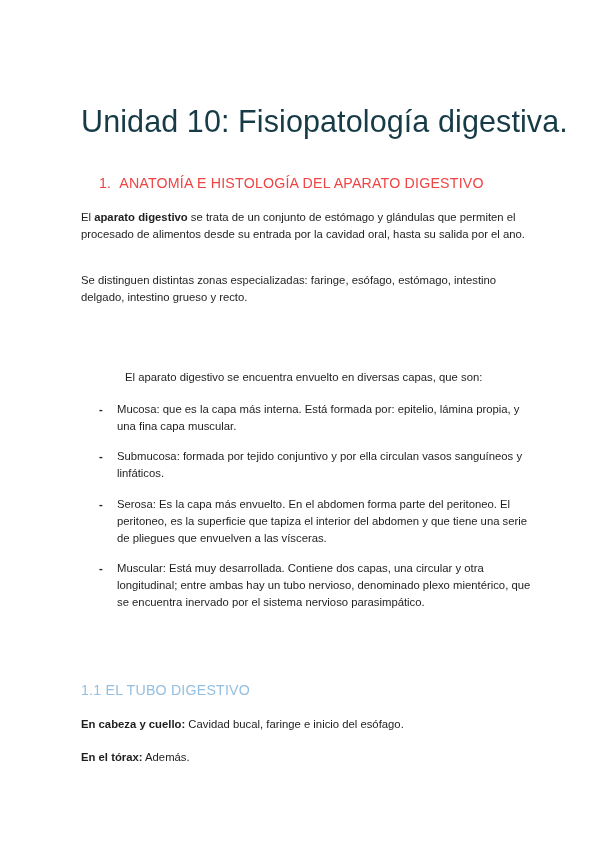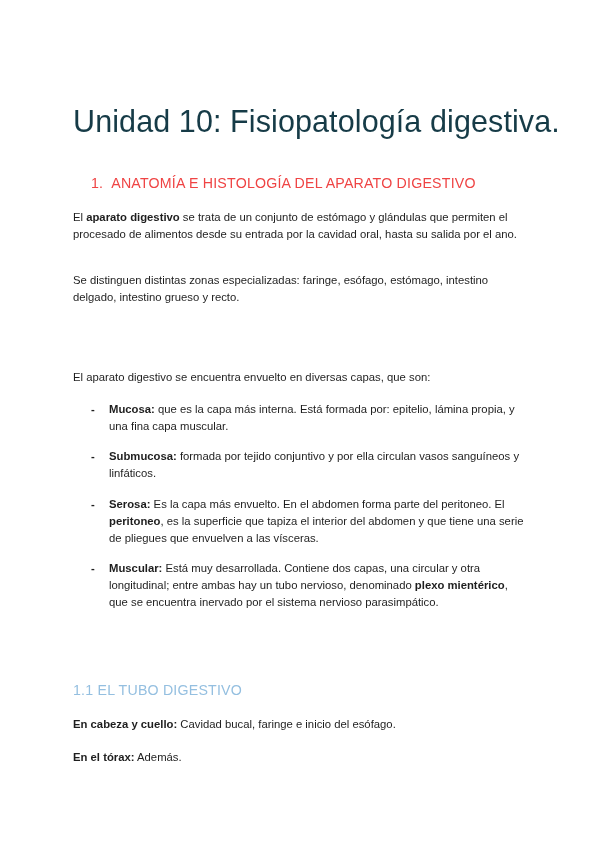--- a/index.html
+++ b/index.html
@@ -1,53 +1,53 @@
 <!DOCTYPE html>
 <html><head>
 <meta charset="utf-8">
 <style>
   html, body { margin: 0; padding: 0; background: #ffffff; }
   body { width: 600px; height: 848px; overflow: hidden; position: relative;
          font-family: "Liberation Sans", sans-serif; color: #222; }
-  .page { position: absolute; left: 0; top: 0; width: 589px; height: 848px; border-radius: 17px; }
+  .page { position: absolute; left: 8px; top: 0; width: 589px; height: 848px; border-radius: 17px; }
   .title { position: absolute; left: 73px; top: 104px; width: 480px;
            font-size: 30.5px; color: #163b47; font-weight: 400; letter-spacing: 0.1px;
            white-space: nowrap; }
   .h2 { position: absolute; left: 91px; top: 175px; font-size: 14.2px; color: #ef4444;
         white-space: nowrap; letter-spacing: 0.2px; }
   .h2 .num { margin-right: 8px; }
   .h3 { position: absolute; left: 73px; top: 682px; font-size: 14.2px; color: #94bfe0;
         white-space: nowrap; letter-spacing: 0.2px; }
   .p { position: absolute; left: 73px; width: 460px; font-size: 11.3px; line-height: 16.8px;
        color: #1e1e1e; }
   .p b { font-weight: 700; }
   .li { position: absolute; left: 91px; width: 440px; font-size: 11.3px; line-height: 16.8px; color: #1e1e1e; }
   .li .dash { position: absolute; left: 0; top: 0; font-weight: 700; }
   .li .body { position: absolute; left: 18px; width: 420px; }
-  .li b { font-weight: 700; }
+  .li b { font-weight: 400; }
 </style>
 </head>
 <body>
 
 <div class="page">
 
   <div class="title">Unidad 10: Fisiopatología digestiva.</div>
 
   <div class="h2">
     <span class="num">1.</span><span>ANATOMÍA E HISTOLOGÍA DEL APARATO DIGESTIVO</span>
   </div>
 
   <div class="p" style="top:209px;">
     <span>El </span><b>aparato digestivo</b><span> se trata de un conjunto de estómago y glándulas que permiten el procesado de alimentos desde su entrada por la cavidad oral, hasta su salida por el ano.</span>
   </div>
 
   <div class="p" style="top:272px;">Se distinguen distintas zonas especializadas: faringe, esófago, estómago, intestino delgado, intestino grueso y recto.</div>
 
 
-  <div class="p" style="top:369px;">El aparato digestivo se encuentra envuelto en diversas capas, que son:</div>
+  <div class="p" style="top:369px;margin-left:44px;">El aparato digestivo se encuentra envuelto en diversas capas, que son:</div>
 
   <div class="li" style="top:401px;">
     <span class="dash">-</span>
     <span class="body"><b>Mucosa:</b><span> que es la capa más interna. Está formada por: epitelio, lámina propia, y una fina capa muscular.</span></span>
   </div>
 
   <div class="li" style="top:448px;">
     <span class="dash">-</span>
     <span class="body"><b>Submucosa:</b><span> formada por tejido conjuntivo y por ella circulan vasos sanguíneos y linfáticos.</span></span>
   </div>

